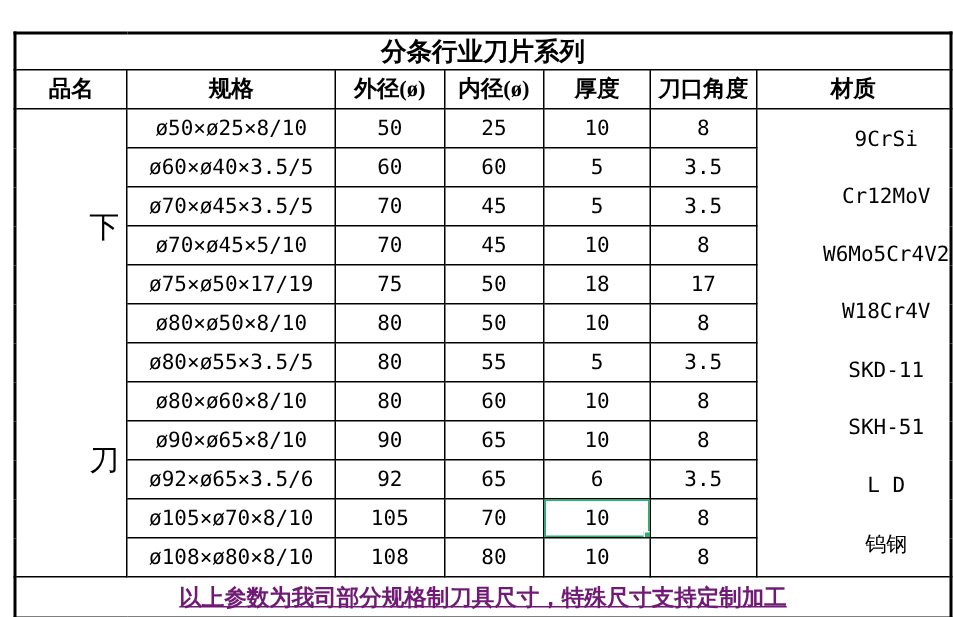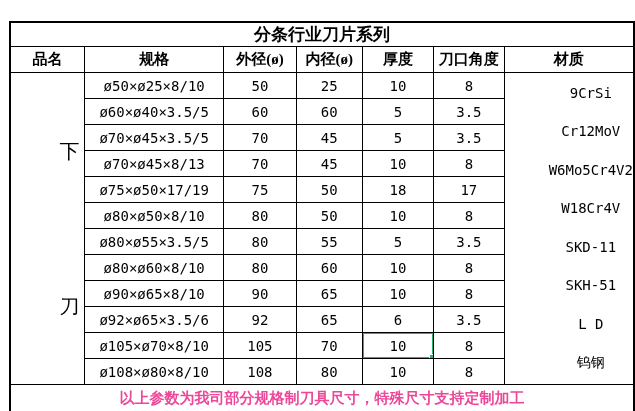--- a/index.html
+++ b/index.html
@@ -4,21 +4,21 @@
 <style>
   html,body{margin:0;padding:0;background:#ffffff;width:635px;height:411px;
     font-family:"DejaVu Sans","Liberation Sans",sans-serif;color:#000;}
   .sheet{position:absolute;left:9px;top:21px;}
   table{border-collapse:collapse;table-layout:fixed;border:2px solid #000;}
   td{border:1px solid #000;text-align:center;vertical-align:middle;padding:0;overflow:hidden;}
   tr.title-row td{height:23px;font-size:17px;font-weight:bold;}
   tr.header-row td{height:25px;font-size:15px;font-weight:bold;font-family:Liberation Serif, serif;}
   tr.data-row td{height:25px;font-size:14px;
     font-family:"DejaVu Sans Mono","Liberation Mono",monospace;}
-  tr.footer-row td{height:26px;font-size:15px;font-weight:bold;color:#ec4899;}
+  tr.footer-row td{height:26px;font-size:15px;font-weight:bold;color:#701a75;text-decoration:underline;}
   .vstack{height:310px;display:flex;flex-direction:column;
     justify-content:space-around;align-items:center;padding-left:44px;}
   .pname-cell .vstack{font-size:20px;font-family:"DejaVu Sans","Liberation Sans",sans-serif;}
   .material-cell .vstack{font-size:14px;font-family:"DejaVu Sans Mono","Liberation Mono",monospace;}
   td.selected{position:relative;}
   .sel-border{position:absolute;left:-1px;top:-1px;right:-1px;bottom:-1px;
     border:2px solid #21b573;pointer-events:none;}
   .sel-handle{position:absolute;right:-4px;bottom:-4px;width:6px;height:6px;
     background:#21b573;border:1px solid #ffffff;}
 </style>
@@ -88,21 +88,21 @@
 
   <tr class="data-row">
     <td>ø70×ø45×3.5/5</td>
     <td>70</td>
     <td>45</td>
     <td>5</td>
     <td>3.5</td>
   </tr>
 
   <tr class="data-row">
-    <td>ø70×ø45×8/13</td>
+    <td>ø70×ø45×5/10</td>
     <td>70</td>
     <td>45</td>
     <td>10</td>
     <td>8</td>
   </tr>
 
   <tr class="data-row">
     <td>ø75×ø50×17/19</td>
     <td>75</td>
     <td>50</td>

